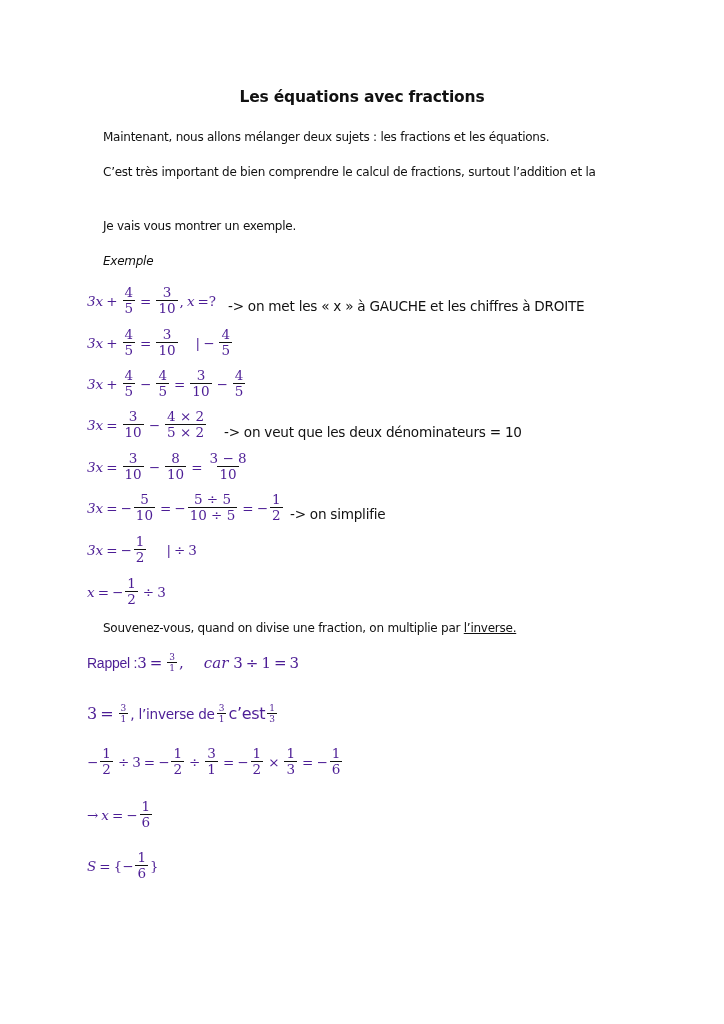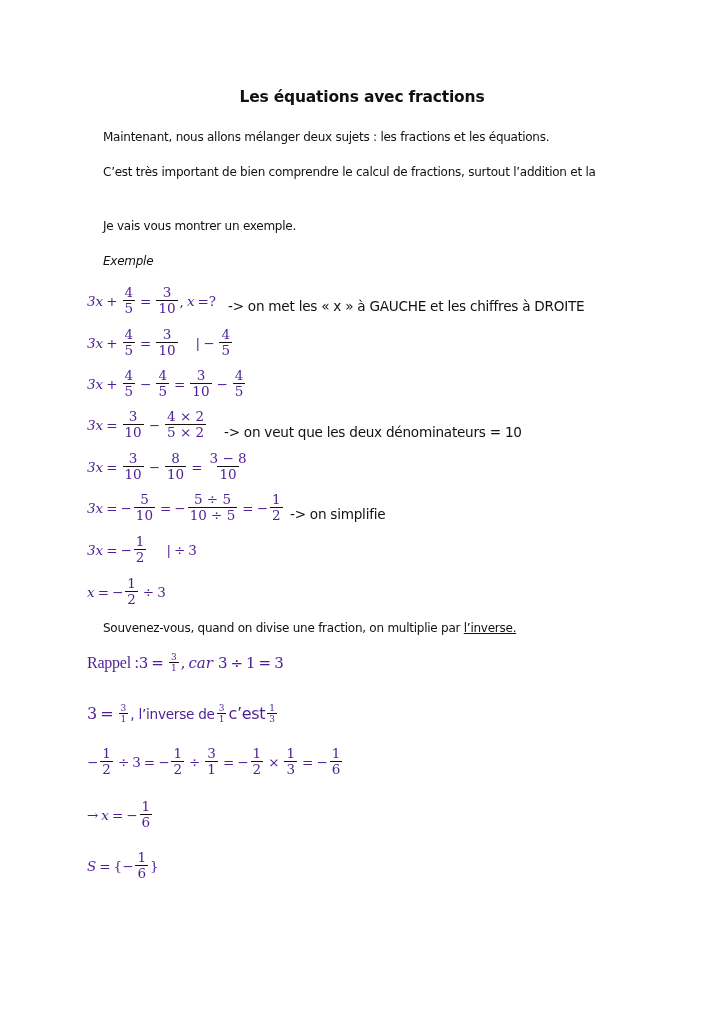--- a/index.html
+++ b/index.html
@@ -195,29 +195,29 @@
       </span>
     <span class="op">÷</span>
     <span>3</span>
   </div>
 
   <div class="para" style="top:619px">
     <span>Souvenez-vous, quand on divise une fraction, on multiplie par </span><span class="underline">l’inverse.</span>
   </div>
 
   <div class="math" style="top:652px; font-size:15px">
-    <span style="font-family:Liberation Serif, serif; font-size:16px; letter-spacing:-0.25px">Rappel : </span>
+    <span style="font-family:Liberation Sans, sans-serif; font-size:14px; letter-spacing:-0.25px">Rappel : </span>
     <span>3</span>
     <span class="op">=</span>
     <span class="frac small">
         <span class="num">3</span>
         <span class="den">1</span>
       </span>
     <span>,</span>
-    <span class="mi" style="margin-left:3px">car</span>
+    <span class="mi" style="margin-left:20px">car</span>
     <span style="margin-left:5px">3</span>
     <span class="op">÷</span>
     <span>1</span>
     <span class="op">=</span>
     <span>3</span>
   </div>
 
   <div class="math" style="top:703px; font-size:16px">
     <span>3</span>
     <span class="op">=</span>

